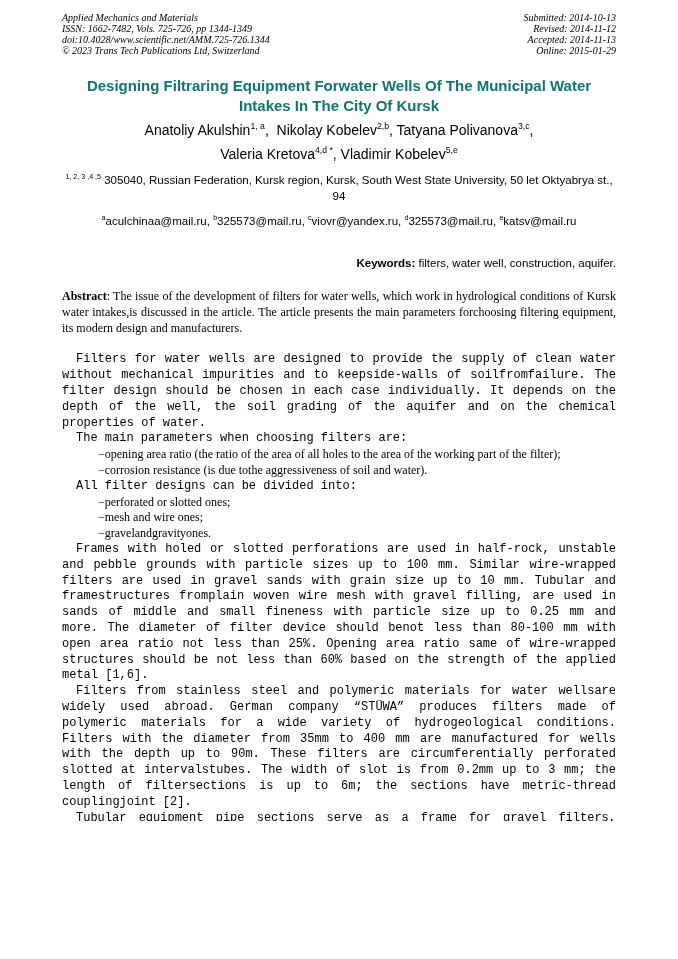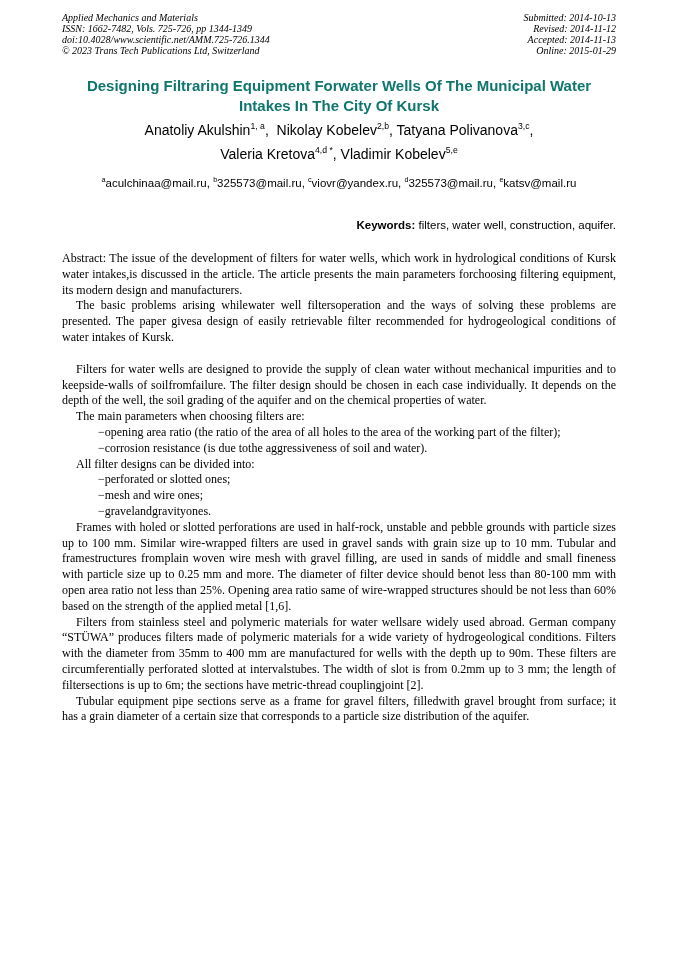--- a/index.html
+++ b/index.html
@@ -58,24 +58,24 @@
     text-align:right;
   }
   .keywords .kw-label{font-weight:bold;}
   
   .abstract{margin-top:18px;}
   .abstract p, .body p{
     margin:0;
     font:12px/15.8px "Liberation Serif", serif;
     text-align:justify;
   }
-  .abstract .ab-label{font-weight:normal;}
+  .abstract .ab-label{font-weight:bold;}
   .abstract .ab-p2{text-indent:14px;}
   .body{margin-top:16px;}
-  .body .para{text-indent:14px;}
+  .body .para{text-indent:14px;font-family:Liberation Mono, monospace;}
   .body .list{text-indent:36px;}
 </style>
 </head>
 <body>
 
 <div class="page">
 
   <div class="jheader">
     <div class="jh-left">
       <div>Applied Mechanics and Materials</div>
@@ -95,32 +95,34 @@
 
   <div class="authors">
     <div>
       <span><span>Anatoliy Akulshin</span><sup>1, a</sup><span>,&nbsp; </span></span><span><span>Nikolay Kobelev</span><sup>2,b</sup><span>, </span></span><span><span>Tatyana Polivanova</span><sup>3,c</sup><span>,</span></span>
     </div>
     <div>
       <span><span>Valeria Kretova</span><sup>4,d *</sup><span>, </span></span><span><span>Vladimir Kobelev</span><sup>5,e</sup></span>
     </div>
   </div>
 
+  <div class="affiliation">
+    <sup>1, 2, 3 ,4 ,5</sup><span> 305040, Russian Federation, Kursk region, Kursk, South West State University, 50 let Oktyabrya st., 94</span>
+  </div>
 
   <div class="emails">
     <span><sup>a</sup><span>aculchinaa@mail.ru, </span></span><span><sup>b</sup><span>325573@mail.ru, </span></span><span><sup>c</sup><span>viovr@yandex.ru, </span></span><span><sup>d</sup><span>325573@mail.ru, </span></span><span><sup>e</sup><span>katsv@mail.ru</span></span>
   </div>
 
   <div class="keywords">
     <span class="kw-label">Keywords:</span><span> filters, water well, construction, aquifer.</span>
   </div>
 
   <div class="abstract">
     <p><span class="ab-label">Abstract</span><span>: The issue of the development of filters for water wells, which work in hydrological conditions of Kursk water intakes,is discussed in the article. The article presents the main parameters forchoosing filtering equipment, its modern design and manufacturers.</span></p>
-    <p class="ab-p2">The basic problems arising whilewater well filtersoperation and the ways of solving these problems are presented. The paper givesa design of easily retrievable filter recommended for hydrogeological conditions of water intakes of Kursk.</p>
   </div>
 
   <div class="body">
     <p class="para">Filters for water wells are designed to provide the supply of clean water without mechanical impurities and to keepside-walls of soilfromfailure. The filter design should be chosen in each case individually. It depends on the depth of the well, the soil grading of the aquifer and on the chemical properties of water.</p>
     <p class="para">The main parameters when choosing filters are:</p>
     <p class="list">−opening area ratio (the ratio of the area of all holes to the area of the working part of the filter);</p>
     <p class="list">−corrosion resistance (is due tothe aggressiveness of soil and water).</p>
     <p class="para">All filter designs can be divided into:</p>
     <p class="list">−perforated or slotted ones;</p>
     <p class="list">−mesh and wire ones;</p>

